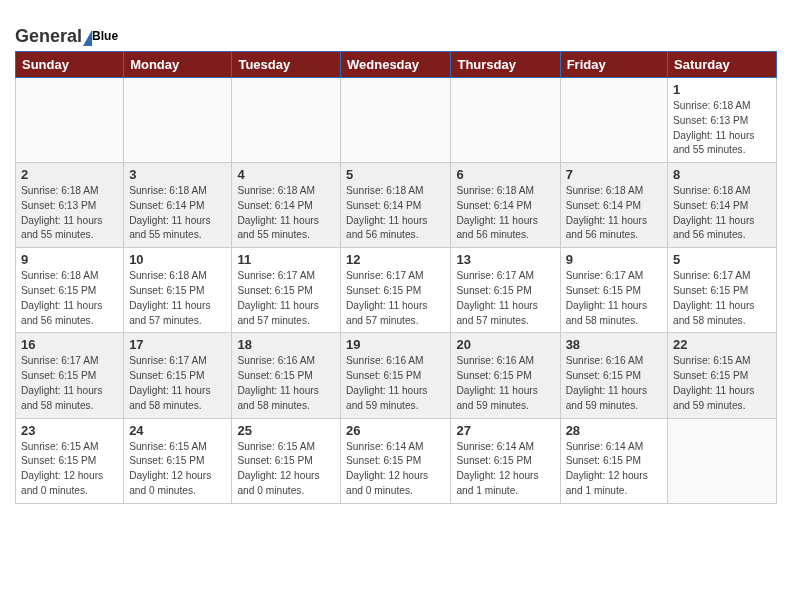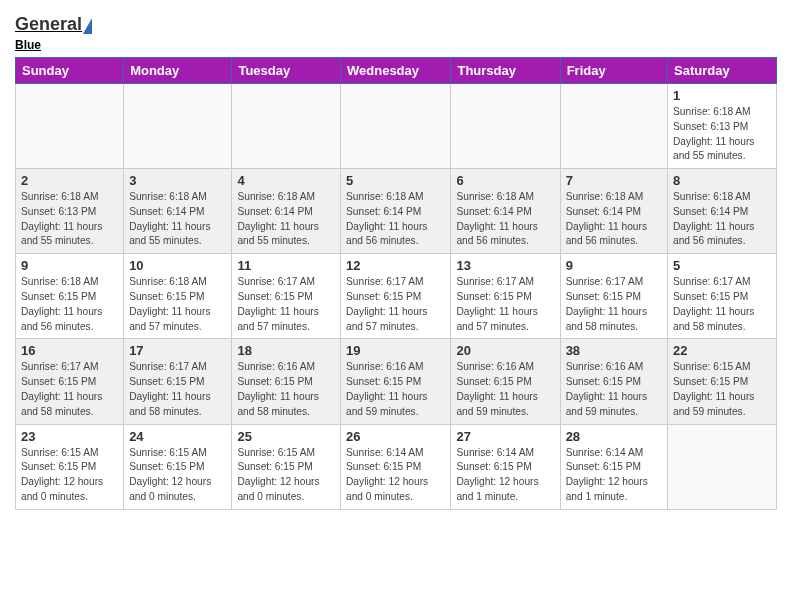--- a/index.html
+++ b/index.html
@@ -11,24 +11,23 @@
       padding: 10px 15px;
     }
     .header {
       display: flex;
       justify-content: space-between;
       align-items: flex-start;
       margin-bottom: 4px;
     }
     .logo {
       display: flex;
-      flex-direction: column;
+      flex-direction: row;
       align-items: flex-start;
-      margin-top: 4px;
-      text-decoration: underline;
+      margin-top: 16px;
     }
     .logo-general {
       font-size: 18px;
       font-weight: bold;
       color: #333;
     }
     .logo-blue {
       font-size: 12px;
       font-weight: bold;
       color: #000000;
@@ -49,21 +48,21 @@
       font-size: 14px;
       color: #333;
       margin-top: 2px;
     }
     .calendar {
       width: 100%;
       border-collapse: collapse;
       margin-top: 4px;
     }
     .calendar th {
-      background: #a21caf;
+      background: #7f1d1d;
       color: #fff;
       text-align: left;
       padding: 5px 6px;
       font-size: 13px;
       font-weight: bold;
       border: 1px solid #2e6db4;
     }
     .calendar td {
       border: 1px solid #ccc;
       vertical-align: top;

